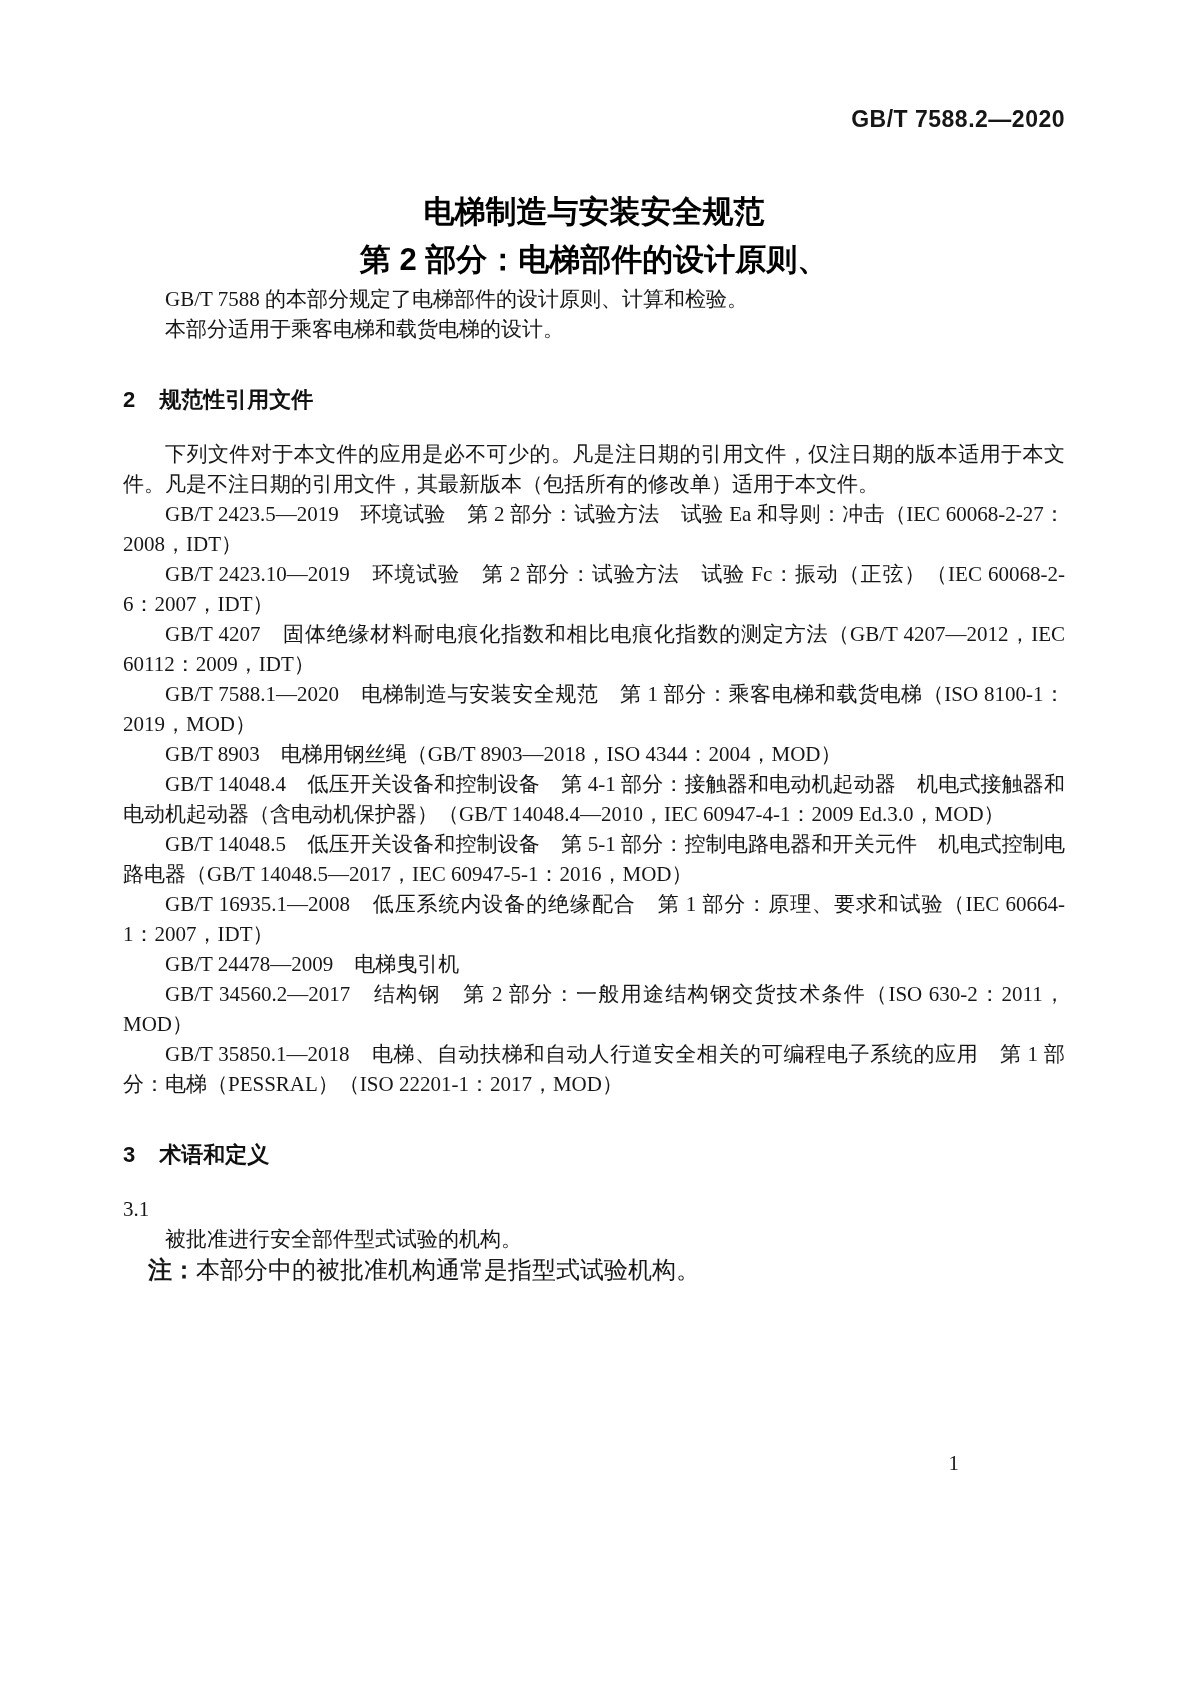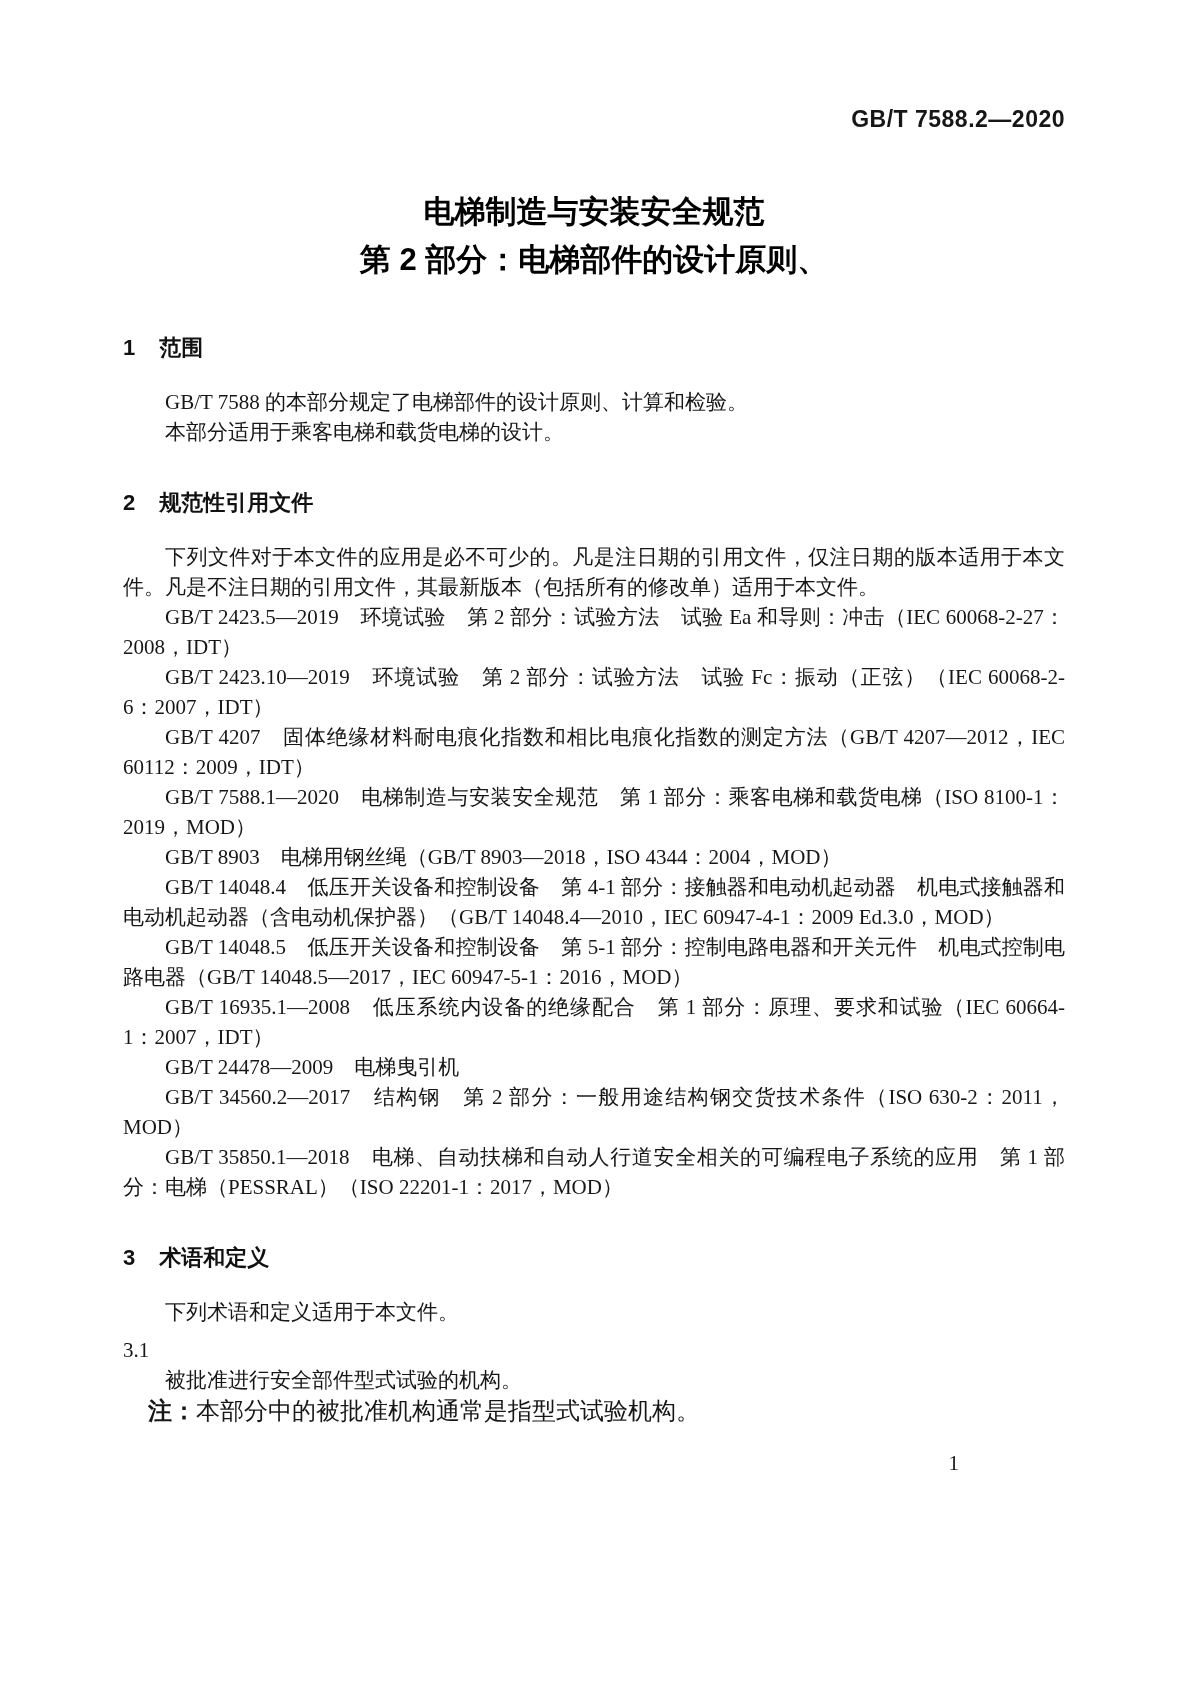--- a/index.html
+++ b/index.html
@@ -73,23 +73,20 @@
 
 <div class="page">
 
   <div class="header-code">GB/T 7588.2—2020</div>
 
   <div class="doc-title">
     <div>电梯制造与安装安全规范</div>
     <div>第 2 部分：电梯部件的设计原则、</div>
   </div>
 
-  <div class="sec-heading first">
-    <span class="sec-num">1</span><span>范围</span>
-  </div>
 
   <p class="body indent">GB/T 7588 的本部分规定了电梯部件的设计原则、计算和检验。</p>
   <p class="body indent">本部分适用于乘客电梯和载货电梯的设计。</p>
 
   <div class="sec-heading">
     <span class="sec-num">2</span><span>规范性引用文件</span>
   </div>
 
   <p class="body indent">下列文件对于本文件的应用是必不可少的。凡是注日期的引用文件，仅注日期的版本适用于本文件。凡是不注日期的引用文件，其最新版本（包括所有的修改单）适用于本文件。</p>
   <p class="body indent">GB/T 2423.5—2019　环境试验　第 2 部分：试验方法　试验 Ea 和导则：冲击（IEC 60068-2-27：2008，IDT）</p>
@@ -101,21 +98,20 @@
   <p class="body indent">GB/T 14048.5　低压开关设备和控制设备　第 5-1 部分：控制电路电器和开关元件　机电式控制电路电器（GB/T 14048.5—2017，IEC 60947-5-1：2016，MOD）</p>
   <p class="body indent">GB/T 16935.1—2008　低压系统内设备的绝缘配合　第 1 部分：原理、要求和试验（IEC 60664-1：2007，IDT）</p>
   <p class="body indent">GB/T 24478—2009　电梯曳引机</p>
   <p class="body indent">GB/T 34560.2—2017　结构钢　第 2 部分：一般用途结构钢交货技术条件（ISO 630-2：2011，MOD）</p>
   <p class="body indent">GB/T 35850.1—2018　电梯、自动扶梯和自动人行道安全相关的可编程电子系统的应用　第 1 部分：电梯（PESSRAL）（ISO 22201-1：2017，MOD）</p>
 
   <div class="sec-heading">
     <span class="sec-num">3</span><span>术语和定义</span>
   </div>
 
-  <p class="body indent">下列术语和定义适用于本文件。</p>
 
   <div>
     <p class="body term-id">3.1</p>
     <p class="body term-def">被批准进行安全部件型式试验的机构。</p>
     <p class="term-note">
       <span class="note-label">注：</span><span>本部分中的被批准机构通常是指型式试验机构。</span>
     </p>
   </div>
 
   <div class="page-number">1</div>

